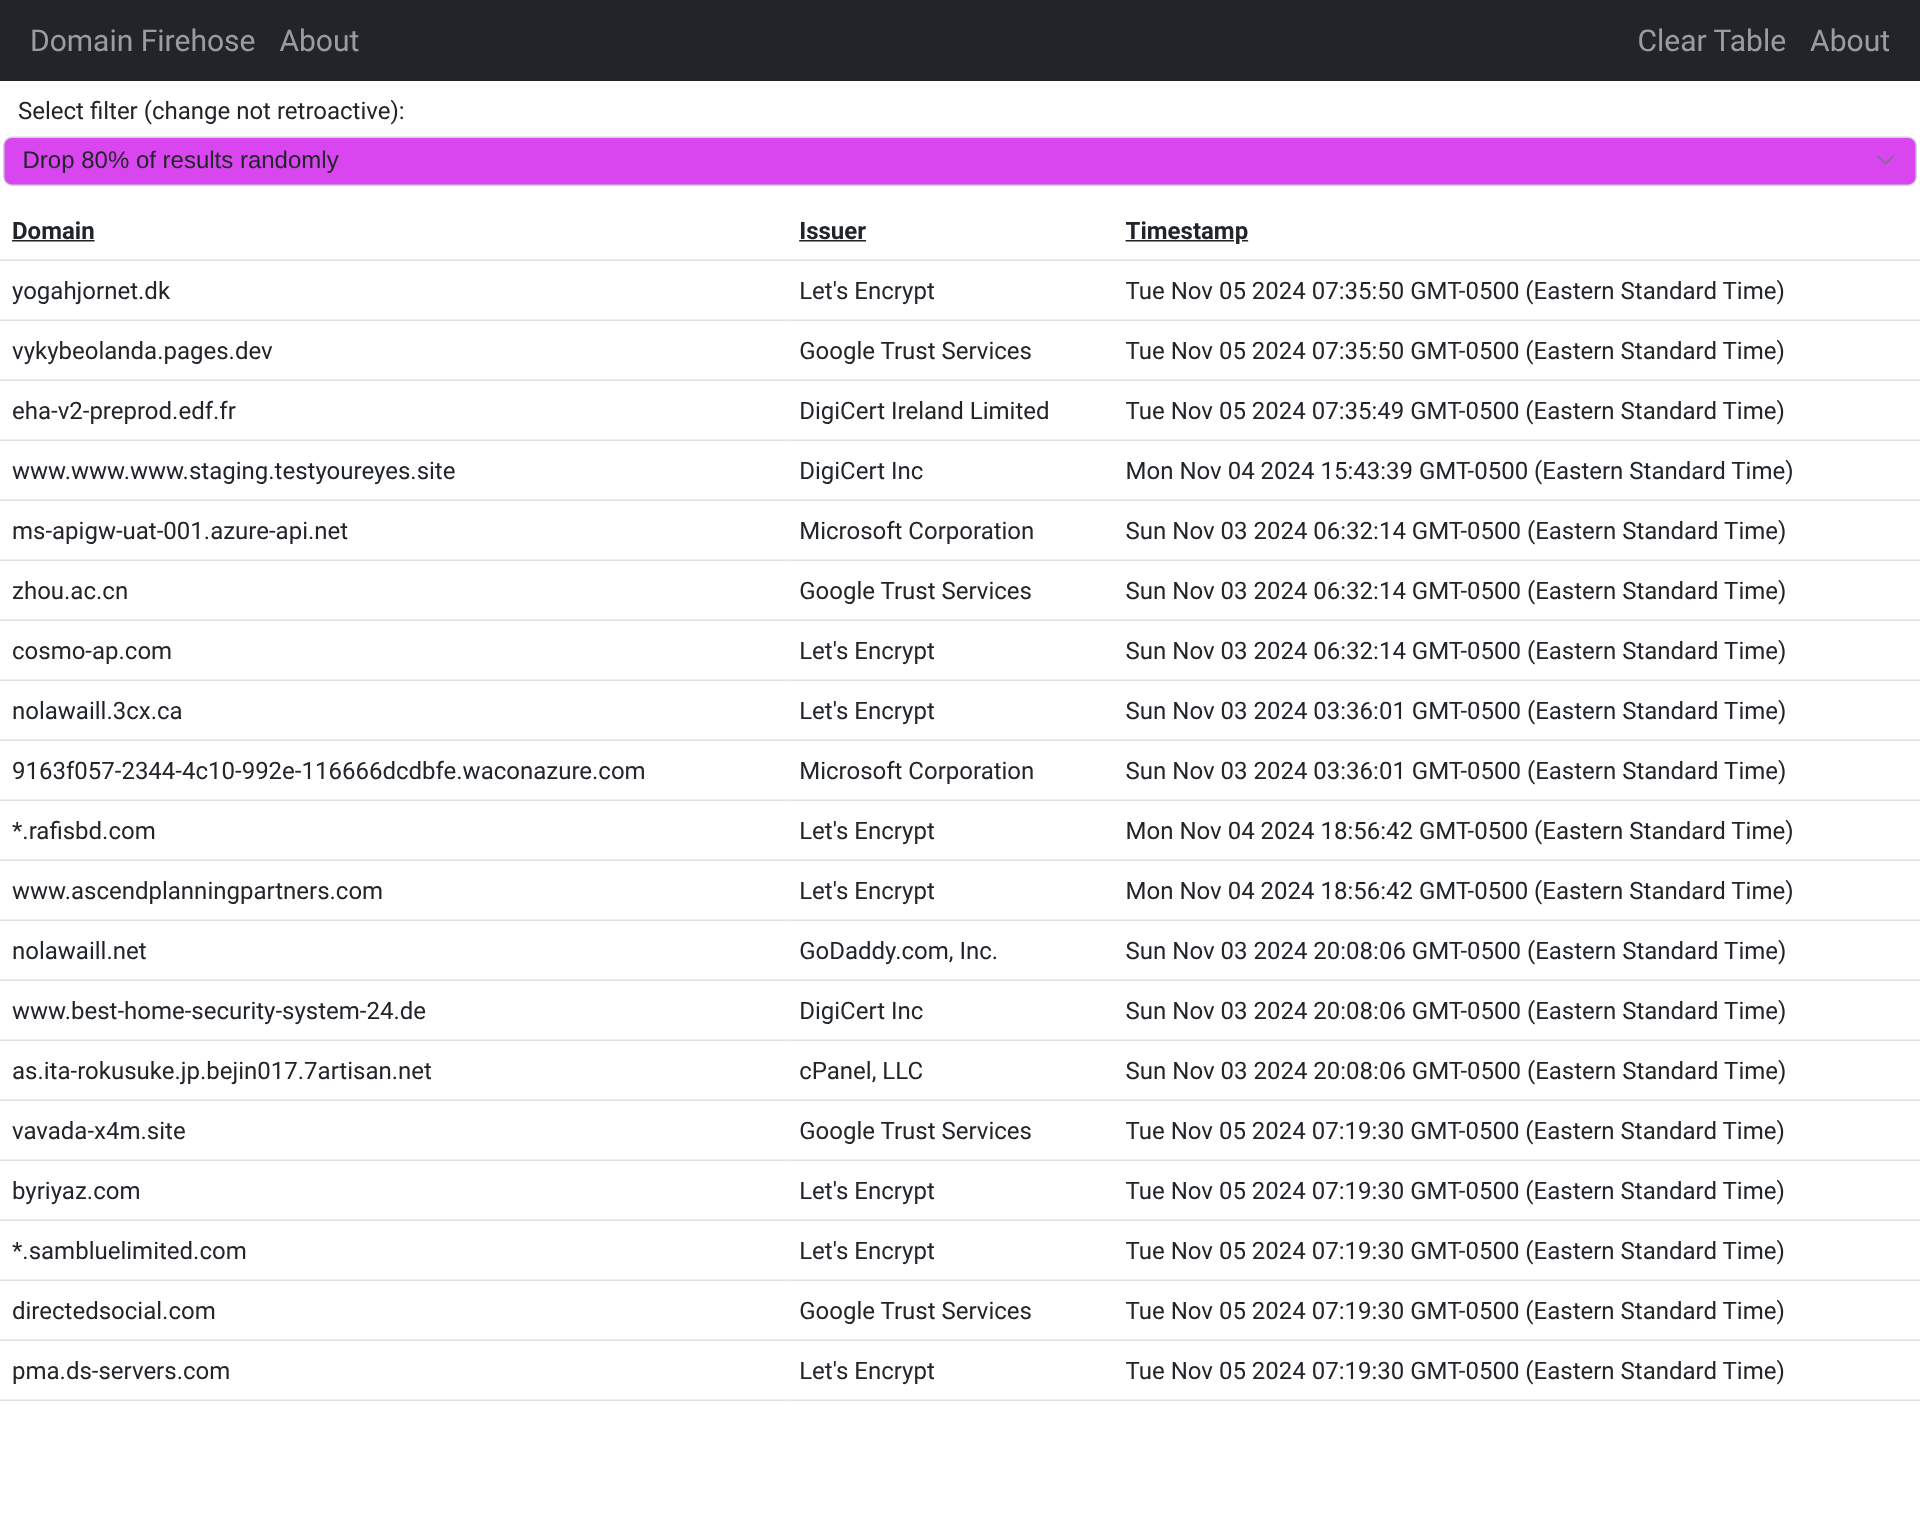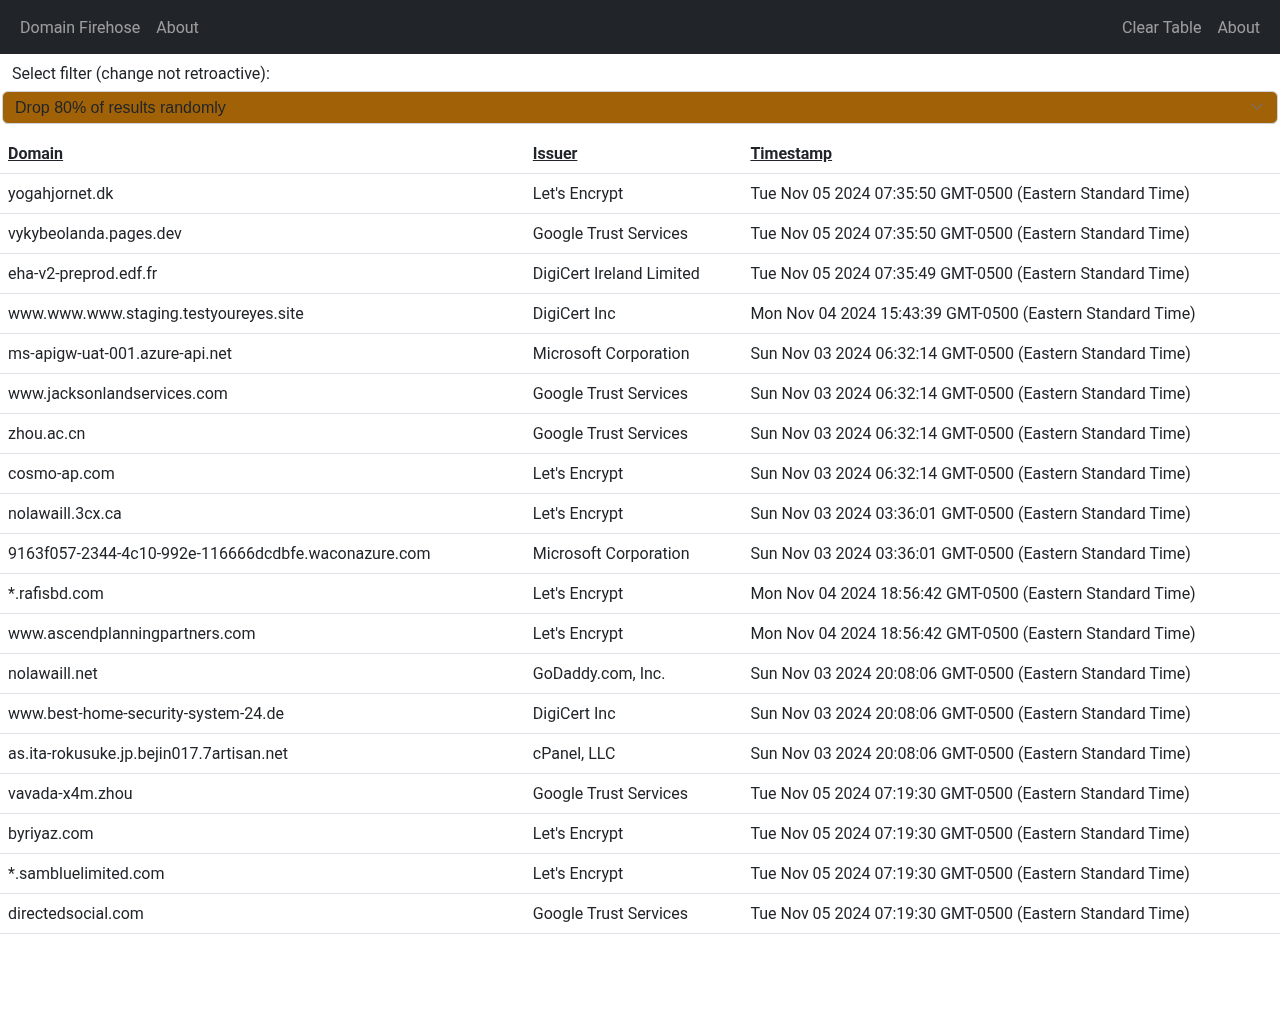--- a/index.html
+++ b/index.html
@@ -21,21 +21,21 @@
       padding: 0 20px;
       height: 54px;
     }
     .navbar-left, .navbar-right {
       display: flex;
       gap: 16px;
     }
     .navbar a {
       color: rgba(255,255,255,0.55);
       text-decoration: none;
-      font-size: 16px;
+      font-size: 20px;
       cursor: pointer;
       text-align: center;
     }
     .filter-section {
       padding: 6px 0 0 0;
     }
     .filter-label {
       font-size: 16px;
       margin-left: 12px;
       padding: 4px 0;
@@ -43,21 +43,21 @@
     .filter-select-wrapper {
       position: relative;
       margin: 4px 2px 10px 2px;
     }
     .filter-select {
       width: 100%;
       padding: 7px 12px;
       font-size: 16px;
       border: 1px solid #ced4da;
       border-radius: 6px;
-      background: #a16207;
+      background: #d946ef;
       appearance: none;
       cursor: pointer;
       color: #212529;
     }
     .chevron {
       position: absolute;
       right: 14px;
       top: 50%;
       transform: translateY(-50%);
       pointer-events: none;
@@ -152,25 +152,20 @@
         <td>www.www.www.staging.testyoureyes.site</td>
         <td>DigiCert Inc</td>
         <td>Mon Nov 04 2024 15:43:39 GMT-0500 (Eastern Standard Time)</td>
       </tr>
       <tr>
         <td>ms-apigw-uat-001.azure-api.net</td>
         <td>Microsoft Corporation</td>
         <td>Sun Nov 03 2024 06:32:14 GMT-0500 (Eastern Standard Time)</td>
       </tr>
       <tr>
-        <td>www.jacksonlandservices.com</td>
-        <td>Google Trust Services</td>
-        <td>Sun Nov 03 2024 06:32:14 GMT-0500 (Eastern Standard Time)</td>
-      </tr>
-      <tr>
         <td>zhou.ac.cn</td>
         <td>Google Trust Services</td>
         <td>Sun Nov 03 2024 06:32:14 GMT-0500 (Eastern Standard Time)</td>
       </tr>
       <tr>
         <td>cosmo-ap.com</td>
         <td>Let's Encrypt</td>
         <td>Sun Nov 03 2024 06:32:14 GMT-0500 (Eastern Standard Time)</td>
       </tr>
       <tr>
@@ -202,33 +197,38 @@
         <td>www.best-home-security-system-24.de</td>
         <td>DigiCert Inc</td>
         <td>Sun Nov 03 2024 20:08:06 GMT-0500 (Eastern Standard Time)</td>
       </tr>
       <tr>
         <td>as.ita-rokusuke.jp.bejin017.7artisan.net</td>
         <td>cPanel, LLC</td>
         <td>Sun Nov 03 2024 20:08:06 GMT-0500 (Eastern Standard Time)</td>
       </tr>
       <tr>
-        <td>vavada-x4m.zhou</td>
+        <td>vavada-x4m.site</td>
         <td>Google Trust Services</td>
         <td>Tue Nov 05 2024 07:19:30 GMT-0500 (Eastern Standard Time)</td>
       </tr>
       <tr>
         <td>byriyaz.com</td>
         <td>Let's Encrypt</td>
         <td>Tue Nov 05 2024 07:19:30 GMT-0500 (Eastern Standard Time)</td>
       </tr>
       <tr>
         <td>*.sambluelimited.com</td>
         <td>Let's Encrypt</td>
         <td>Tue Nov 05 2024 07:19:30 GMT-0500 (Eastern Standard Time)</td>
       </tr>
       <tr>
         <td>directedsocial.com</td>
         <td>Google Trust Services</td>
+        <td>Tue Nov 05 2024 07:19:30 GMT-0500 (Eastern Standard Time)</td>
+      </tr>
+      <tr>
+        <td>pma.ds-servers.com</td>
+        <td>Let's Encrypt</td>
         <td>Tue Nov 05 2024 07:19:30 GMT-0500 (Eastern Standard Time)</td>
       </tr>
     </tbody>
 </table>
 
 </body></html>

